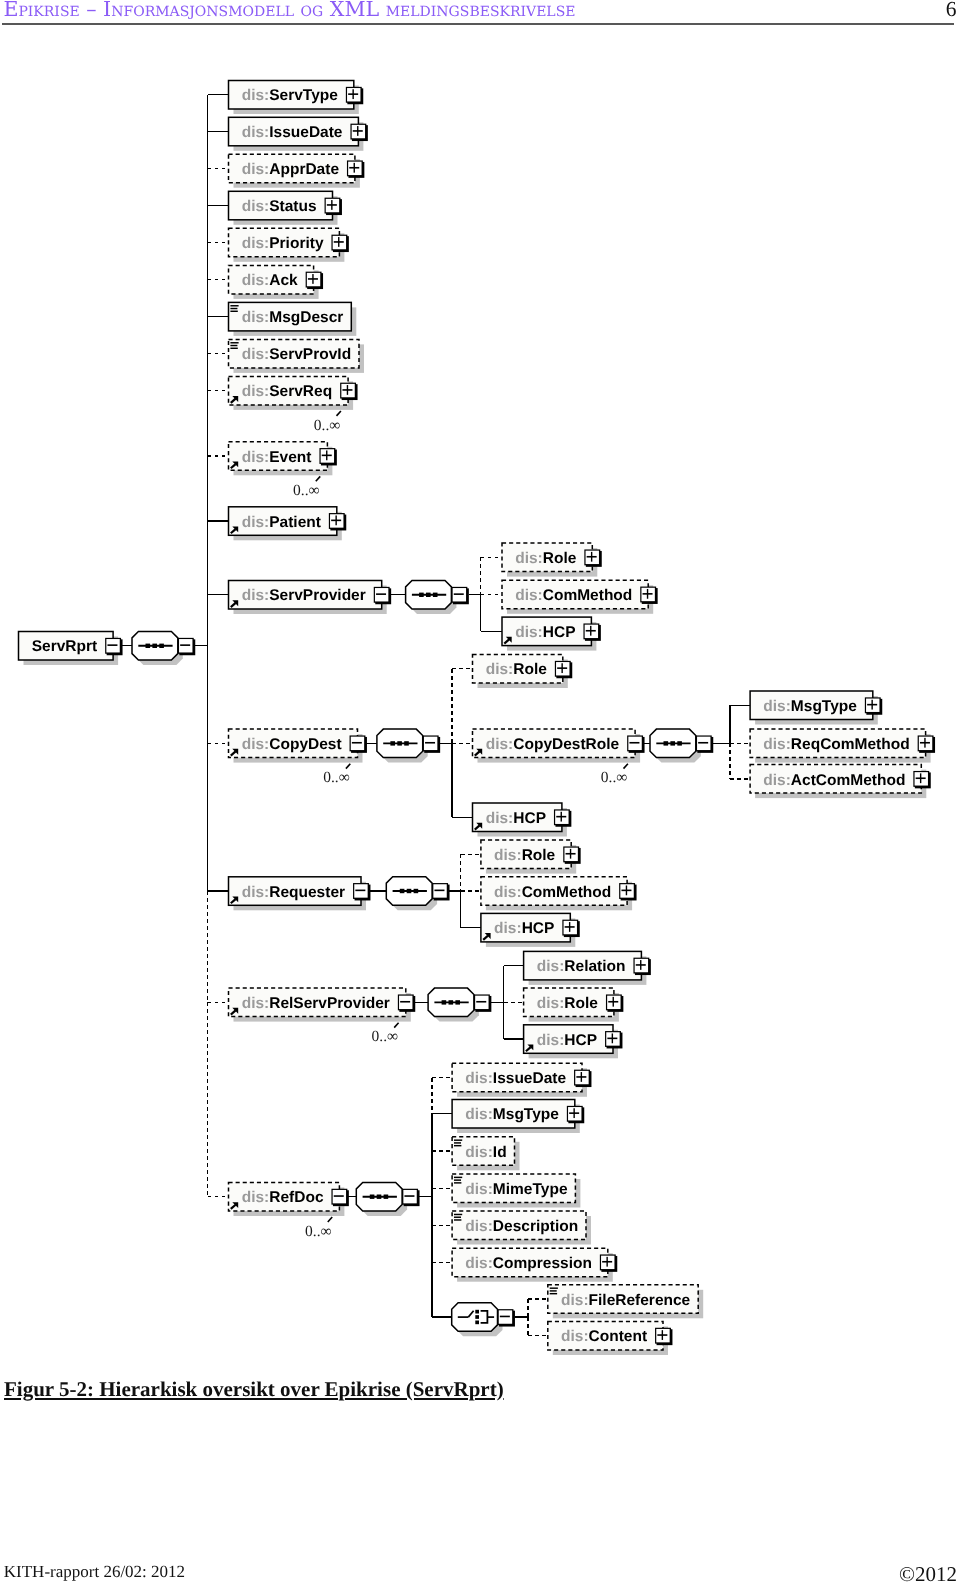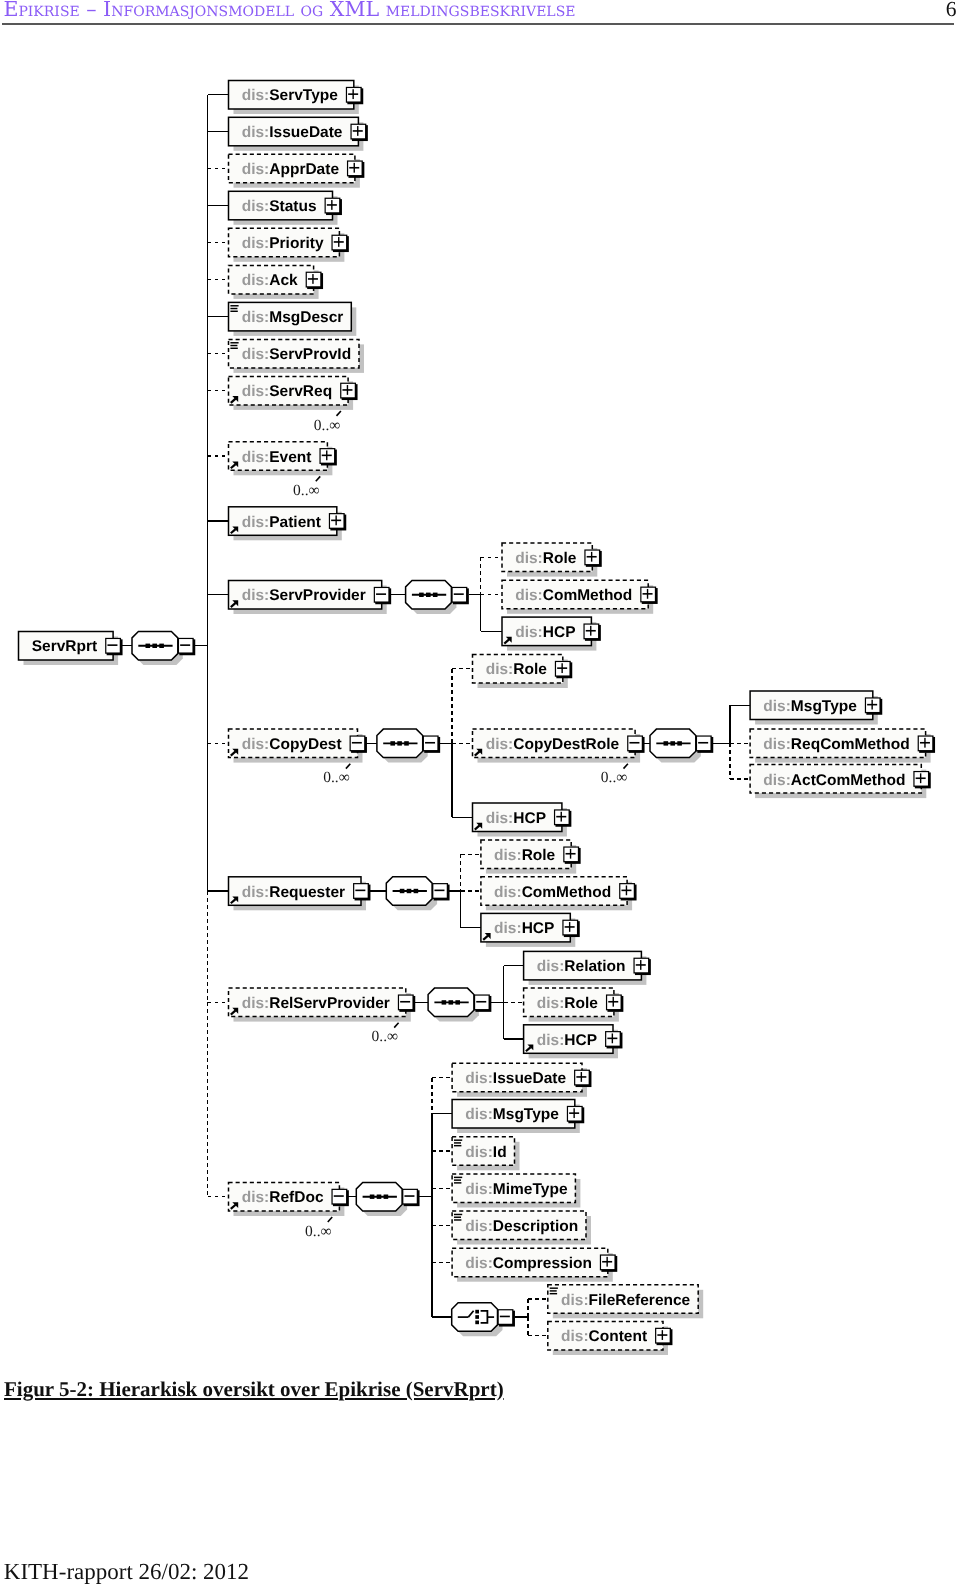--- a/index.html
+++ b/index.html
@@ -9,21 +9,21 @@
 .page{position:relative;width:960px;height:1589px;overflow:hidden;background:#fff;}
 
 
 .hdr-title{position:absolute;left:3.4px;top:0px;height:19.4px;font-family:"DejaVu Serif",serif;font-size:20.6px;
   font-variant:small-caps;color:#8b5cf6;white-space:nowrap;line-height:19.4px;}
 .hdr-page{position:absolute;left:0;width:956.5px;text-align:right;top:0px;height:19.4px;
   font-family:"Liberation Serif",serif;font-size:21.5px;color:#121212;white-space:nowrap;line-height:19.4px;}
 .hdr-rule{position:absolute;left:2px;top:23px;width:952px;height:1.8px;background:#585858;}
 
 
-.ftr-left{position:absolute;left:3.8px;top:1563.5px;height:16.5px;font-family:"Liberation Serif",serif;font-size:23px;
+.ftr-left{position:absolute;left:3.8px;top:1563.5px;height:16.5px;font-family:"Liberation Serif",serif;font-size:17px;
   color:#121212;white-space:nowrap;line-height:16.5px;}
 .ftr-right{position:absolute;left:0;width:957px;text-align:right;top:1566px;height:16.5px;
   font-family:"Liberation Serif",serif;font-size:21px;color:#121212;white-space:nowrap;line-height:16.5px;}
 
 
 .caption{position:absolute;left:4.0px;top:1380.5px;height:16px;font-family:"Liberation Serif",serif;font-size:21px;
   font-weight:bold;color:#101010;white-space:nowrap;line-height:16px;text-decoration:underline;}
 
 
 #diag{position:absolute;left:0;top:0;width:960px;height:1589px;}
@@ -682,13 +682,14 @@
         <text x="336.5" y="782.2" class="card" text-anchor="middle">0..∞</text>
         <text x="384.8" y="1041.2" class="card" text-anchor="middle">0..∞</text>
         <text x="318.4" y="1235.5" class="card" text-anchor="middle">0..∞</text>
         <text x="614.1" y="782.2" class="card" text-anchor="middle">0..∞</text>
       </g>
     </svg>
 
   <div class="caption">Figur 5-2: Hierarkisk oversikt over Epikrise (ServRprt)</div>
 
   <div class="ftr-left">KITH-rapport 26/02: 2012</div>
+  <div class="ftr-right">©2012</div>
 </div>
 
 </body></html>

